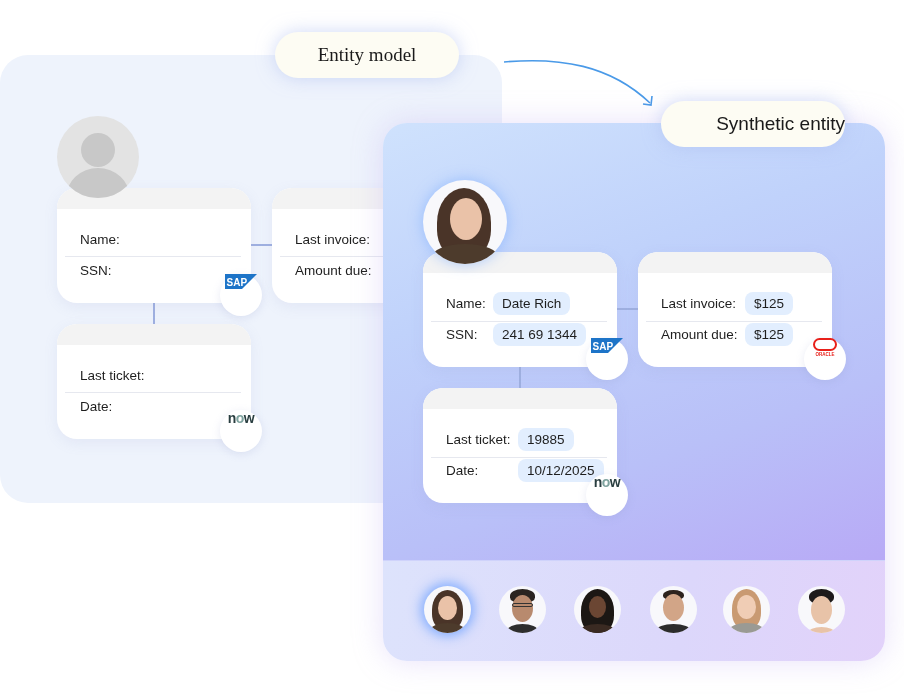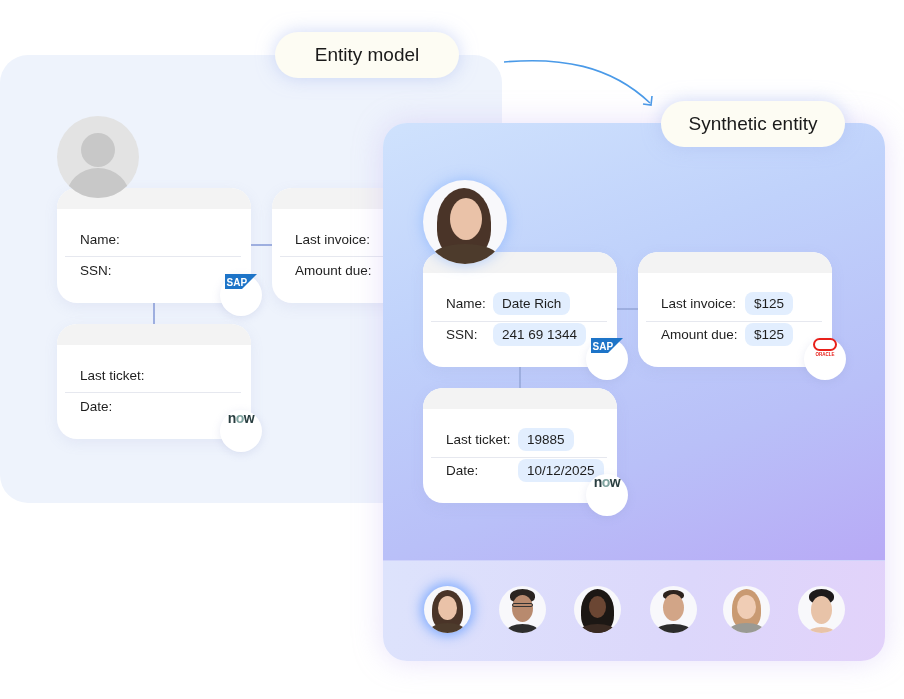--- a/index.html
+++ b/index.html
@@ -9,22 +9,22 @@
   
   .left-panel {
     position: absolute; left: 0; top: 55px; width: 502px; height: 448px;
     background: #eef3fc; border-radius: 28px;
   }
   .pill {
     position: absolute; background: #fdfcf3; border-radius: 24px;
     font-size: 19px; color: #1a1a1a; display: flex; align-items: center; justify-content: center;
     box-shadow: 0 0 18px rgba(170, 185, 240, 0.55);
   }
-  .pill-entity { left: 275px; top: 32px; width: 184px; height: 46px; z-index: 3; }
-  .pill-synth { left: 661px; top: 101px; width: 184px; height: 46px; z-index: 6; }
+  .pill-entity { left: 275px; top: 32px; width: 184px; height: 46px; z-index: 3; font-family: Liberation Serif, serif; }
+  .pill-synth { left: 661px; top: 101px; width: 184px; height: 46px; z-index: 6; justify-content: flex-end; }
 
   .placeholder-avatar {
     position: absolute; left: 57px; top: 116px; width: 82px; height: 82px; border-radius: 50%;
     background: #e3e3e3; overflow: hidden; z-index: 2;
   }
   .placeholder-avatar .head { position: absolute; left: 24px; top: 17px; width: 34px; height: 34px; border-radius: 50%; background: #c8c8c8; }
   .placeholder-avatar .body { position: absolute; left: 9px; top: 52px; width: 64px; height: 60px; border-radius: 50%; background: #c8c8c8; }
 
   .card {
     position: absolute; background: #ffffff; border-radius: 20px; overflow: visible;

